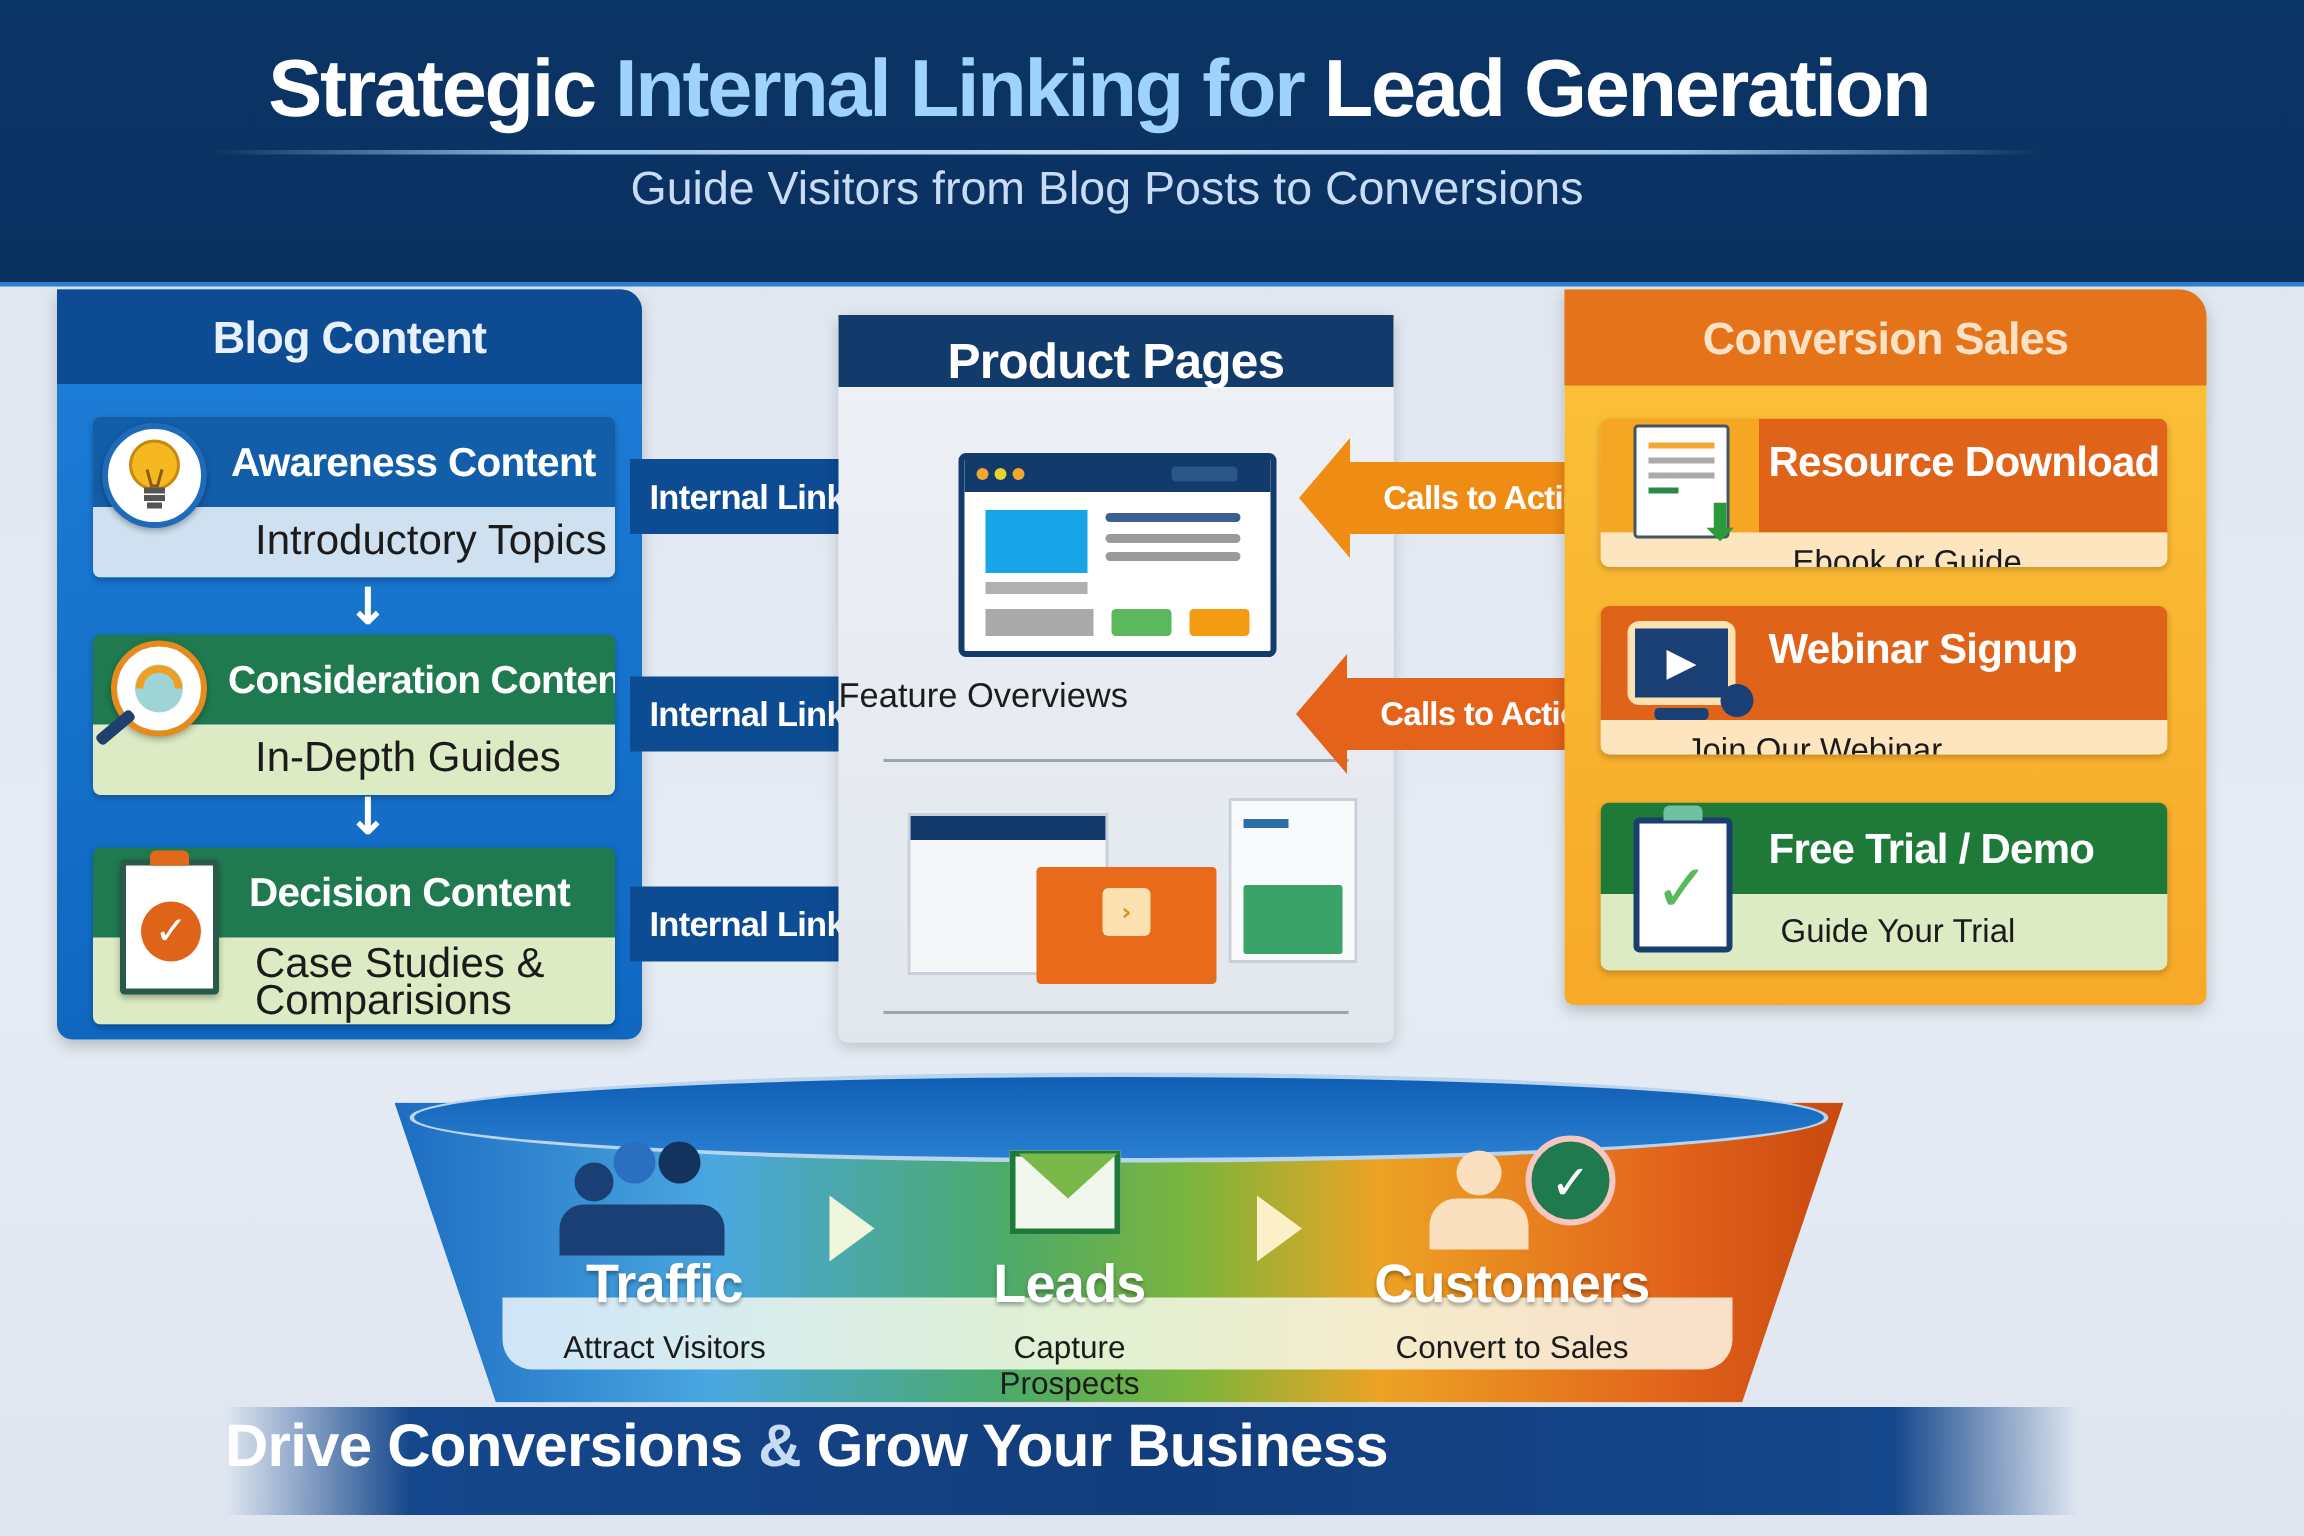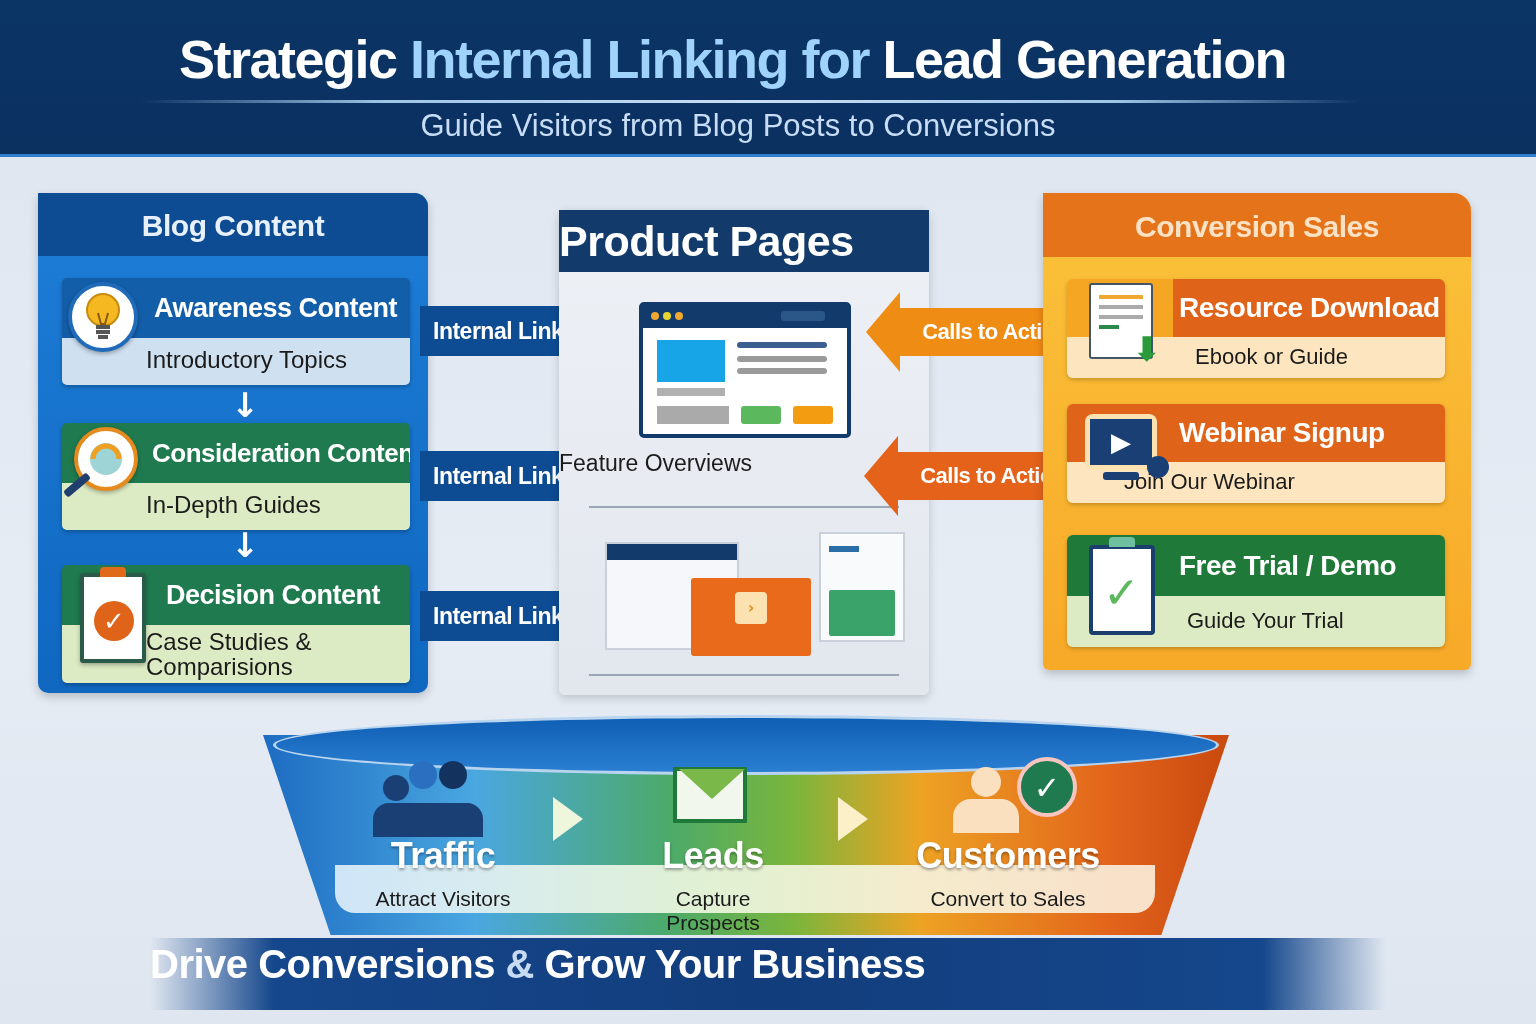--- a/index.html
+++ b/index.html
@@ -1,51 +1,51 @@
 <!DOCTYPE html>
 <html><head>
 <meta charset="utf-8">
 <style>
 *{box-sizing:border-box;margin:0;padding:0}
 body{width:1536px;height:1024px;overflow:hidden;background:linear-gradient(180deg,#dde5f0 0%,#e6ecf4 60%,#dfe6f0 100%);font-family:"DejaVu Sans",sans-serif;position:relative}
 .cond{font-family:"Liberation Sans",sans-serif;font-weight:bold;letter-spacing:-0.5px}
-#header{position:absolute;left:0;top:0;width:1536px;height:157px;background:linear-gradient(180deg,#0b3565,#0a3060);border-bottom:3px solid #2f7fd0}
+#header{position:absolute;left:0;top:0;width:1536px;height:191px;background:linear-gradient(180deg,#0b3565,#0a3060);border-bottom:3px solid #2f7fd0}
 #title{position:absolute;left:0;width:1465px;top:28px;text-align:center;font-size:54px;color:#fff;font-family:"Liberation Sans",sans-serif;font-weight:bold;letter-spacing:-1.5px}
 #title .hl{color:#9fd3fb}
 #hrule{position:absolute;left:140px;top:100px;width:1220px;height:3px;background:linear-gradient(90deg,transparent,#9ec4ea 20%,#c9def3 50%,#9ec4ea 80%,transparent)}
 #subtitle{position:absolute;left:0;width:1476px;top:108px;text-align:center;font-size:31px;color:#c8ddf5;font-family:"Liberation Sans",sans-serif}
 
 
 #blog{position:absolute;left:38px;top:193px;width:390px;height:500px;background:linear-gradient(180deg,#1e7ed8,#0f67c0);border-radius:0 14px 10px 10px;box-shadow:0 4px 10px rgba(0,0,0,.2)}
 #blog .colhead{height:63px;background:#0d4b93;border-radius:0 14px 0 0;color:#e8f1fb;font-size:30px;text-align:center;line-height:66px}
 .card{position:absolute;left:24px;width:348px;border-radius:5px;overflow:hidden;box-shadow:0 2px 4px rgba(0,0,0,.25)}
 .card .top{height:60px;color:#fff;font-size:27px;padding-left:92px;line-height:60px;white-space:nowrap}
-.card .bot{color:#1b1b1b;font-size:24px;padding-left:84px;font-family:"Liberation Sans",sans-serif}
+.card .bot{color:#1b1b1b;font-size:28px;padding-left:108px;font-family:"Liberation Sans",sans-serif}
 .icoWrap{position:absolute;left:6px;top:6px;width:70px;height:70px;border-radius:50%;background:#fff;display:flex;align-items:center;justify-content:center;box-shadow:0 2px 4px rgba(0,0,0,.3)}
 .downArrow{position:absolute;left:193px;color:#fff;font-size:34px;font-weight:bold}
 
 
 .ilink{position:absolute;height:50px;background:#0d4b93;color:#fff;font-size:23px;line-height:50px;padding-left:13px;width:168px}
 .ilink::after{content:"";position:absolute;right:-38px;top:-15px;border-left:38px solid #0d4b93;border-top:40px solid transparent;border-bottom:40px solid transparent}
 .cta{position:absolute;height:48px;color:#fff;font-size:22px;line-height:48px;text-align:center;width:190px}
 .cta::before{content:"";position:absolute;left:-34px;top:-16px;border-right:34px solid;border-right-color:inherit;border-top:40px solid transparent;border-bottom:40px solid transparent}
 .cta::after{content:"";position:absolute;right:-34px;top:-16px;border-left:34px solid;border-left-color:inherit;border-top:40px solid transparent;border-bottom:40px solid transparent}
 
 
 #product{position:absolute;left:559px;top:210px;width:370px;height:485px;background:linear-gradient(180deg,#eef1f6,#e2e7ee);border-radius:6px;box-shadow:0 3px 10px rgba(0,0,0,.18)}
-#product .colhead{height:62px;background:#123a6b;color:#fff;font-size:43px;line-height:62px}
+#product .colhead{height:48px;background:#123a6b;color:#fff;font-size:33px;text-align:center;line-height:62px}
 #browser{position:absolute;left:80px;top:92px;width:212px;height:136px;background:#fff;border:4px solid #123a6b;border-radius:5px}
 #browser .bar{height:22px;background:#123a6b;position:relative}
 #feature-label{position:absolute;left:0;width:370px;top:240px;text-align:left;font-size:23px;color:#1c1c1c;font-family:"Liberation Sans",sans-serif}
 
 
 #conv{position:absolute;left:1043px;top:193px;width:428px;height:477px;background:linear-gradient(180deg,#fbc23a,#f7a928);border-radius:0 18px 6px 6px;box-shadow:0 4px 10px rgba(0,0,0,.2)}
 #conv .colhead{height:64px;background:#e5731a;border-radius:0 18px 0 0;color:#fbe2c5;font-size:30px;text-align:center;line-height:68px}
 .ccard{position:absolute;left:24px;width:378px;border-radius:6px;overflow:hidden;box-shadow:0 2px 4px rgba(0,0,0,.2)}
-.ccard .top{height:58px;color:#fff;font-size:28px;padding-left:112px;line-height:58px;white-space:nowrap}
+.ccard .top{height:76px;color:#fff;font-size:28px;padding-left:112px;line-height:58px;white-space:nowrap}
 .ccard .bot{color:#1b1b1b;font-size:22px;padding-left:128px;height:41px;line-height:40px;font-family:"Liberation Sans",sans-serif}
 .cicon{position:absolute;left:22px;top:4px}
 
 
 #funnel{position:absolute;left:263px;top:715px;width:966px;height:220px}
 #funnel-body{position:absolute;left:0;top:20px;width:966px;height:200px;background:linear-gradient(90deg,#1d6cc2 0%,#4aa7e0 22%,#4caa6a 42%,#7bb53c 55%,#eda324 68%,#e2631b 88%,#c9490f 100%);clip-path:polygon(0 0,100% 0,93% 100%,7% 100%);border-radius:0 0 40px 40px}
 #funnel-rim{position:absolute;left:10px;top:0;width:946px;height:60px;border-radius:50%;background:linear-gradient(180deg,#0f5fb4,#2a7fd2);border:3px solid #b8d4ef}
 #funnel-band{position:absolute;left:72px;top:150px;width:820px;height:48px;background:linear-gradient(90deg,rgba(225,240,252,.9),rgba(240,248,225,.9) 45%,rgba(252,238,220,.9));border-radius:0 0 20px 20px}
 .stage{position:absolute;text-align:center}
 .stage .t{color:#fff;font-size:36px;text-shadow:0 2px 3px rgba(0,0,0,.35)}

